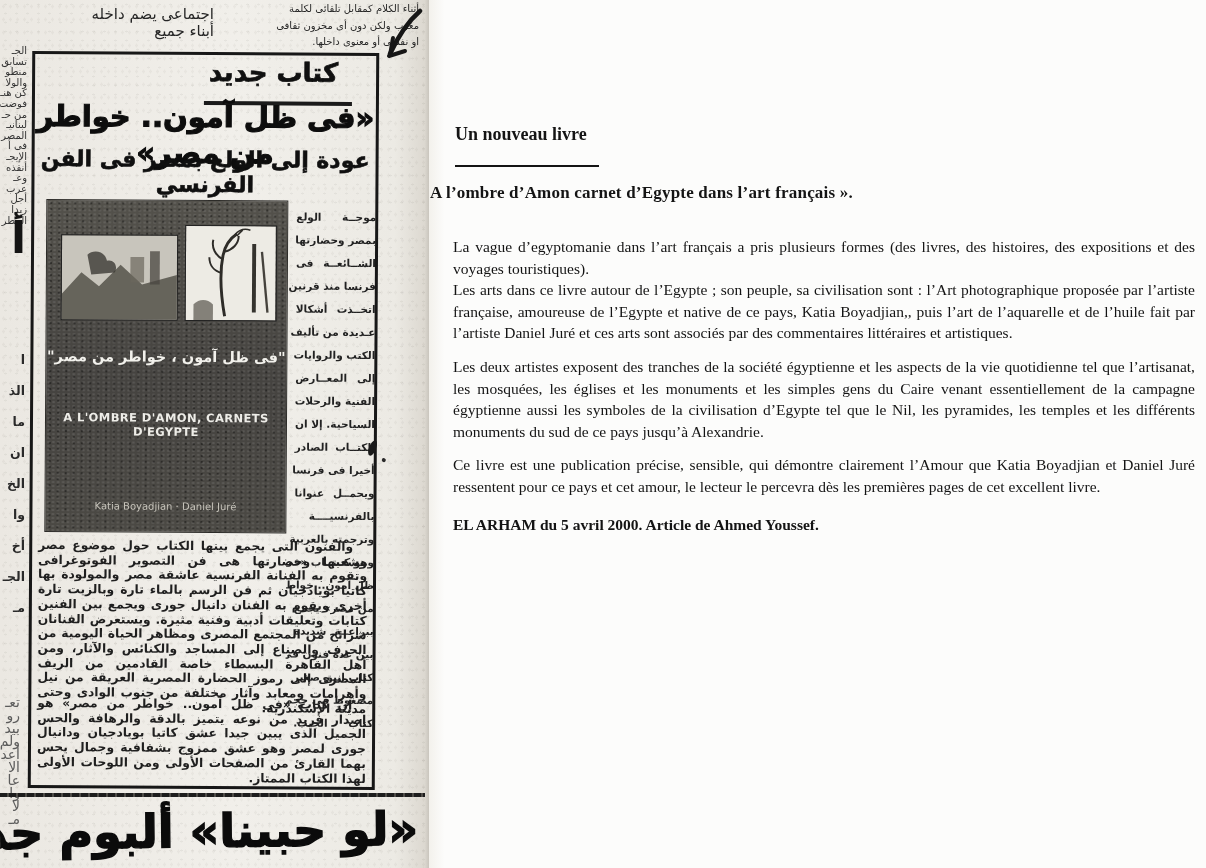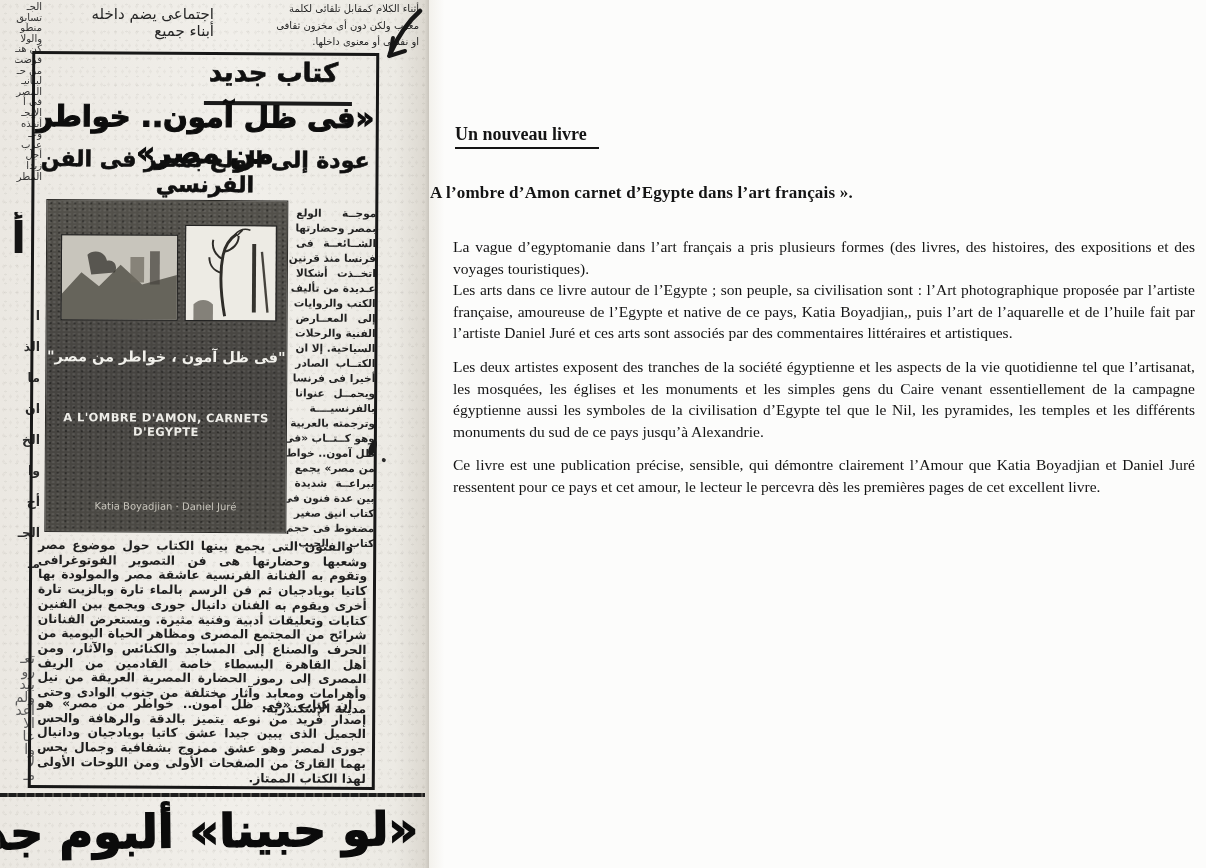--- a/index.html
+++ b/index.html
@@ -12,21 +12,21 @@
     background:
       radial-gradient(rgba(80,75,65,0.07) 1px, transparent 1.4px),
       radial-gradient(rgba(80,75,65,0.05) 1px, transparent 1.2px),
       linear-gradient(90deg, #ebe8e2, #f1efea 55%, #eceae4 92%, #dcd8d0 99%, #c9c5bd 100%);
     background-size: 11px 9px, 7px 13px, 100% 100%;
   }
   .top-col-a { position:absolute; right:10px; top:1px; width:212px; direction:rtl; font-size:10px; line-height:16.5px; color:#262626; }
   .top-col-b { position:absolute; left:88px; top:6px; width:126px; direction:rtl; font-size:15px; line-height:17px; color:#262626; }
   .hand-arrow { position:absolute; left:378px; top:8px; width:46px; height:56px; }
 
-  .edge-frags { position:absolute; left:15px; overflow:hidden; direction:rtl; color:#333; }
+  .edge-frags { position:absolute; left:0; overflow:hidden; direction:rtl; color:#333;margin-top:44px; }
   .edge-frags div { white-space:nowrap; }
   .s1 { top:2px;  width:27px; font-size:10px;  line-height:10.6px; }
   .s2 { top:300px; width:25px; font-size:12.5px; line-height:31px; font-weight:bold; color:#2a2a2a; }
   .s3 { top:652px; width:20px; font-size:14px;  line-height:13px; color:#5c5c5c; }
   .edge-big { position:absolute; left:0px; top:212px; width:26px; overflow:hidden; font-size:44px; font-weight:bold; color:#141414; }
 
   .clipping-box {
     position:absolute; left:30px; top:52px; width:347px; height:737px;
     border:3px solid #171717; transform:rotate(0.35deg);
   }
@@ -53,21 +53,21 @@
   .photo2 { width:92px; height:96px; }
   .cover-title-ar { position:absolute; top:148px; left:0; width:100%; text-align:center; direction:rtl;
                     color:#f2f1ec; font-size:14.5px; font-weight:bold; }
   .cover-title-fr { position:absolute; top:210px; left:0; width:100%; text-align:center;
                     color:#eeede8; font-size:11.5px; font-weight:bold; letter-spacing:0.4px; }
   .cover-authors  { position:absolute; bottom:20px; left:0; width:100%; text-align:center;
                     color:#c7c4bb; font-size:10px; }
 
   .side-column { position:absolute; left:254px; top:150px; width:88px; direction:rtl;
                  font-size:10.5px; font-weight:bold; color:#222; }
-  .side-column div { line-height:15px; text-align:justify; text-align-last:justify; white-space:nowrap; overflow:hidden;padding-left:8px; }
+  .side-column div { line-height:23px; text-align:justify; text-align-last:justify; white-space:nowrap; overflow:hidden;padding-left:8px; }
 
   .ar-para { position:absolute; left:6px; right:6px; direction:rtl; text-align:justify;
              font-size:12.3px; line-height:14.7px; font-weight:bold; color:#1f1f1f; text-indent:14px; }
   .p1 { top:484px; }
   .p2 { top:642px; }
 
   .ink-mark { position:absolute; left:369px; top:440px; width:7px; height:16px; background:#1a1a1a;
               border-radius:60% 40% 55% 45%; transform:rotate(18deg); }
   .ink-mark::after { content:""; position:absolute; left:16px; top:14px; width:4px; height:4px;
                      background:#2a2a2a; border-radius:50%; }
@@ -77,21 +77,21 @@
   .bottom-headline { position:absolute; left:0; top:797px; width:424px; height:71px; overflow:hidden;
                      direction:rtl; text-align:right; white-space:nowrap; padding-right:6px;
                      font-size:46px; line-height:68px; font-weight:bold; color:#0b0b0b;
                      -webkit-text-stroke:1.4px #0b0b0b; transform:rotate(-0.6deg); }
 
   
   .right-page { position:absolute; left:429px; top:0; width:777px; height:868px;
                 background:linear-gradient(90deg,#f3f1ec 0%, #fcfcfb 2%, #fcfcfb 100%);
                 color:#141414; font-family:"Liberation Serif", serif; }
   .fr-kicker { position:absolute; left:26px; top:124px; font-size:18px; font-weight:bold;
-               border-bottom:2.5px solid #141414; padding:0 12px 2px 0; }
+               border-bottom:2.5px solid #141414; padding:0 12px 20px 0; }
   .fr-title { position:absolute; left:1px; top:183px; width:772px; font-size:17px; font-weight:bold; letter-spacing:0.2px; }
   .fr-body { position:absolute; left:24px; top:236px; width:742px; font-size:15.5px; line-height:21.6px; }
   .fr-paras p { text-align:justify; margin-top:12px; }
   .fr-paras p:first-child, .fr-paras p:nth-child(2) { margin-top:0; }
   .fr-byline { margin-top:16px; font-weight:bold; }
 </style>
 </head>
 <body>
 
 <div class="stage">
@@ -226,16 +226,17 @@
   <div class="right-page">
     <div class="fr-kicker">Un nouveau livre</div>
     <h1 class="fr-title">A l’ombre d’Amon carnet d’Egypte dans  l’art français ».</h1>
     <div class="fr-body">
       <div class="fr-paras">
           <p>La vague d’egyptomanie dans l’art français a pris plusieurs formes (des livres, des histoires, des expositions et des voyages touristiques).</p>
           <p>Les arts dans ce livre  autour de l’Egypte ; son peuple, sa civilisation sont : l’Art photographique proposée par l’artiste française, amoureuse de l’Egypte et native de ce pays, Katia Boyadjian,, puis l’art de l’aquarelle et de l’huile fait par l’artiste Daniel Juré et ces arts sont associés par des commentaires littéraires et artistiques.</p>
           <p>Les deux artistes exposent des tranches de la société égyptienne et les aspects de la vie quotidienne tel que l’artisanat, les mosquées, les églises et les monuments et les simples gens du Caire venant essentiellement de la campagne égyptienne aussi les symboles de la civilisation d’Egypte tel que le Nil, les pyramides, les temples et les différents monuments du sud de ce pays jusqu’à Alexandrie.</p>
           <p>Ce livre est une publication précise, sensible, qui démontre clairement l’Amour que Katia Boyadjian et Daniel Juré ressentent pour ce pays et cet amour, le lecteur le percevra dès les premières pages de cet excellent livre.</p>
         </div>
+      <p class="fr-byline">EL ARHAM  du 5 avril 2000. Article de Ahmed Youssef.</p>
     </div>
   </div>
 
 </div>
 
 </body></html>

